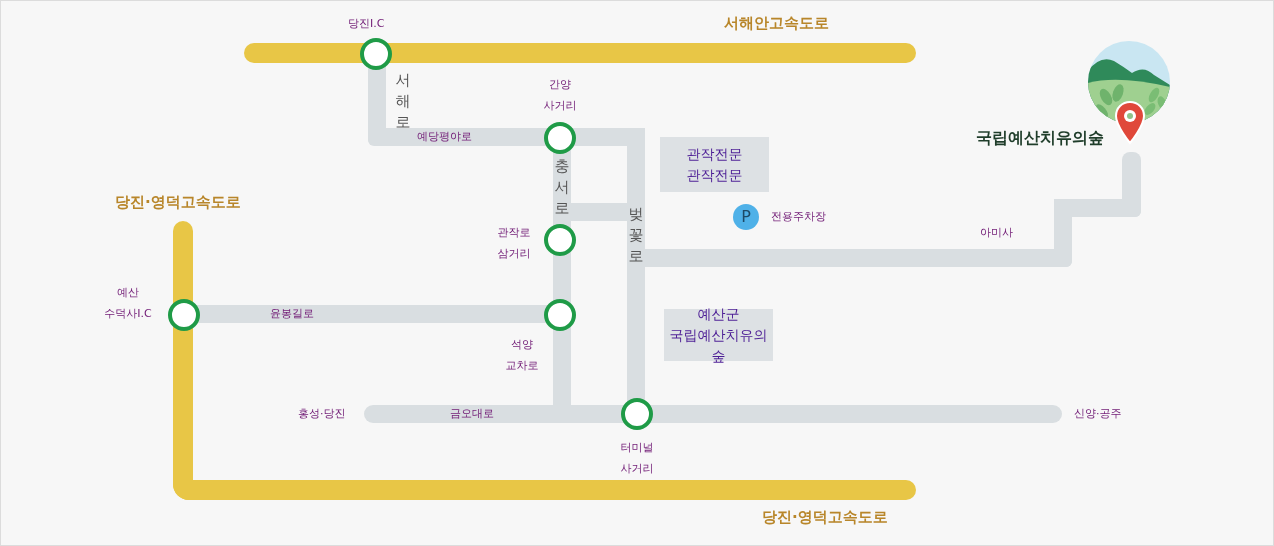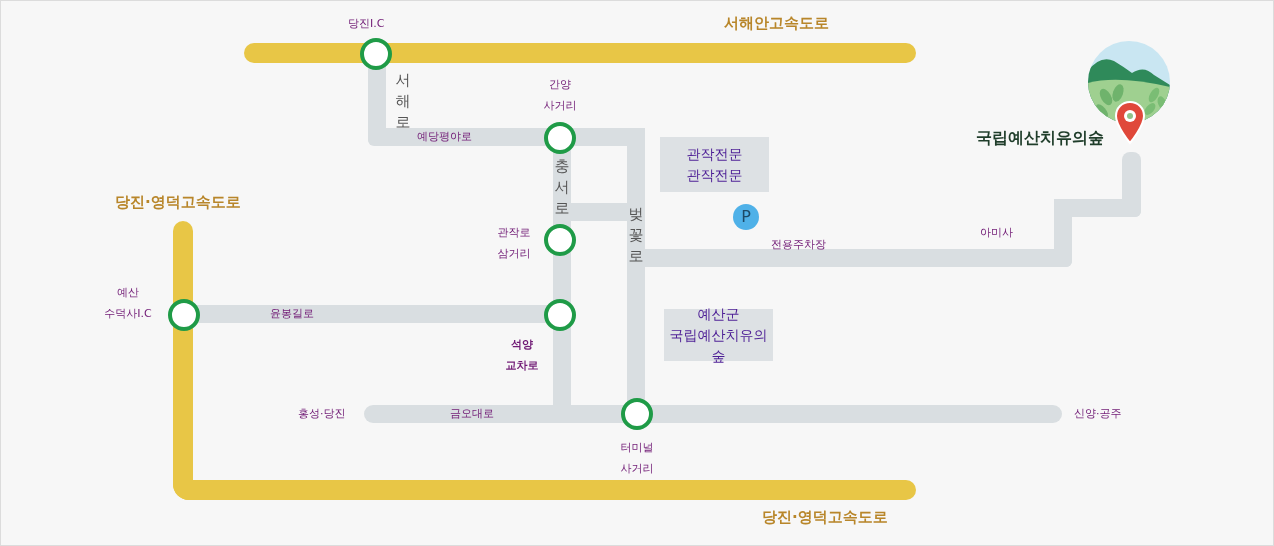--- a/index.html
+++ b/index.html
@@ -56,21 +56,21 @@
 </div>
 
 <div class="lbl c" style="left:530px;top:74px;width:60px;">
   <div>간양</div>
   <div>사거리</div>
 </div>
 <div class="lbl c" style="left:484px;top:222px;width:60px;">
   <div>관작로</div>
   <div>삼거리</div>
 </div>
-<div class="lbl c" style="left:492px;top:334px;width:60px;font-weight:bold;">
+<div class="lbl c" style="left:492px;top:334px;width:60px;">
   <div>석양</div>
   <div>교차로</div>
 </div>
 <div class="lbl c" style="left:607px;top:437px;width:60px;">
   <div>터미널</div>
   <div>사거리</div>
 </div>
 
 <div class="vlbl" style="left:369px;top:70px;padding-left:26px;">서해로</div>
 <div class="lbl" style="left:417px;top:126px;">예당평야로</div>
@@ -90,21 +90,21 @@
   </div>
 </div>
 <div class="box" style="left:664px;top:309px;width:109px;height:52px;">
   <div>
     <div>예산군</div>
     <div>국립예산치유의숲</div>
   </div>
 </div>
 
 <div class="park" style="left:733px;top:204px;">P</div>
-<div class="lbl" style="left:771px;top:206px;margin-top:28px;">전용주차장</div>
+<div class="lbl" style="left:771px;top:206px;">전용주차장</div>
 
 <div style="position:absolute;left:1088px;top:41px;width:82px;height:82px;border-radius:50%;overflow:hidden;">
   <svg width="82" height="82" viewBox="0 0 82 82">
     <rect width="82" height="82" fill="#c9e6f2"></rect>
     <path d="M0 30 Q12 14 26 20 Q36 26 44 32 Q56 24 66 34 L82 44 L82 82 L0 82 Z" fill="#2f8a5a"></path>
     <path d="M0 42 Q30 34 82 46 L82 82 L0 82 Z" fill="#9fd090"></path>
     <ellipse cx="18" cy="56" rx="5" ry="9" fill="#6fb36c" transform="rotate(-30 18 56)"></ellipse>
     <ellipse cx="30" cy="52" rx="5" ry="9" fill="#6fb36c" transform="rotate(20 30 52)"></ellipse>
     <ellipse cx="14" cy="70" rx="4" ry="8" fill="#6fb36c" transform="rotate(-40 14 70)"></ellipse>
     <ellipse cx="66" cy="54" rx="4" ry="8" fill="#7abd74" transform="rotate(30 66 54)"></ellipse>

